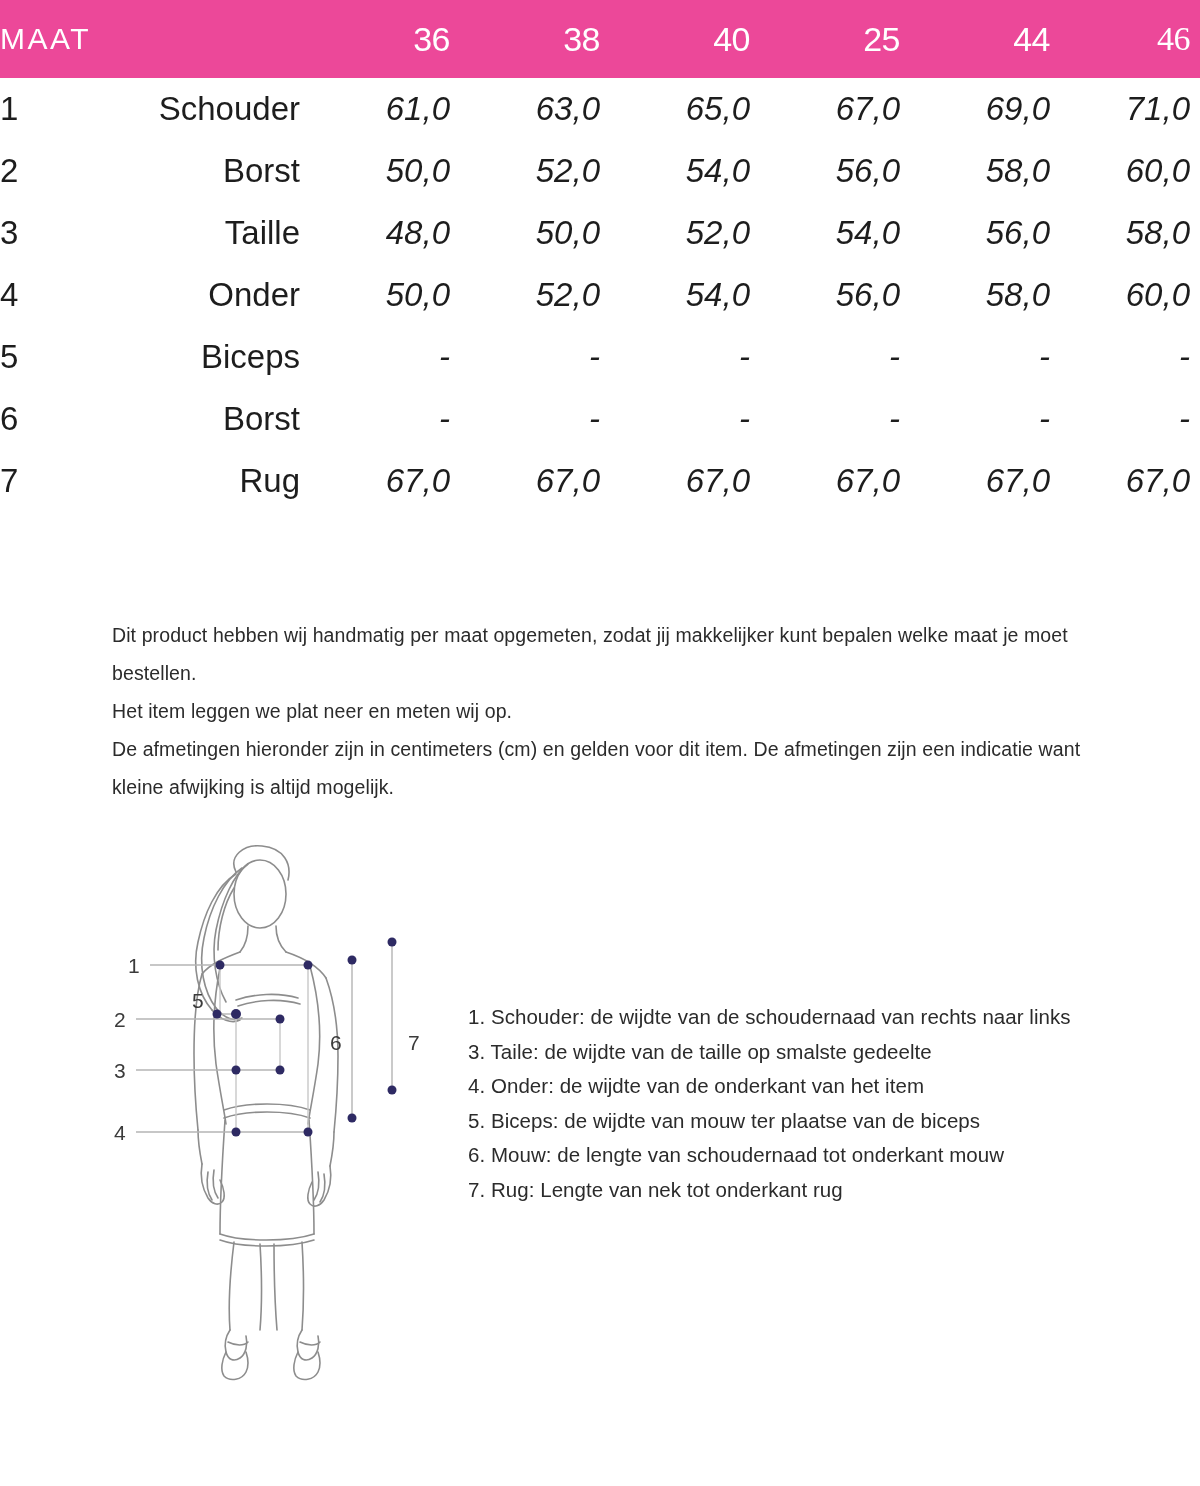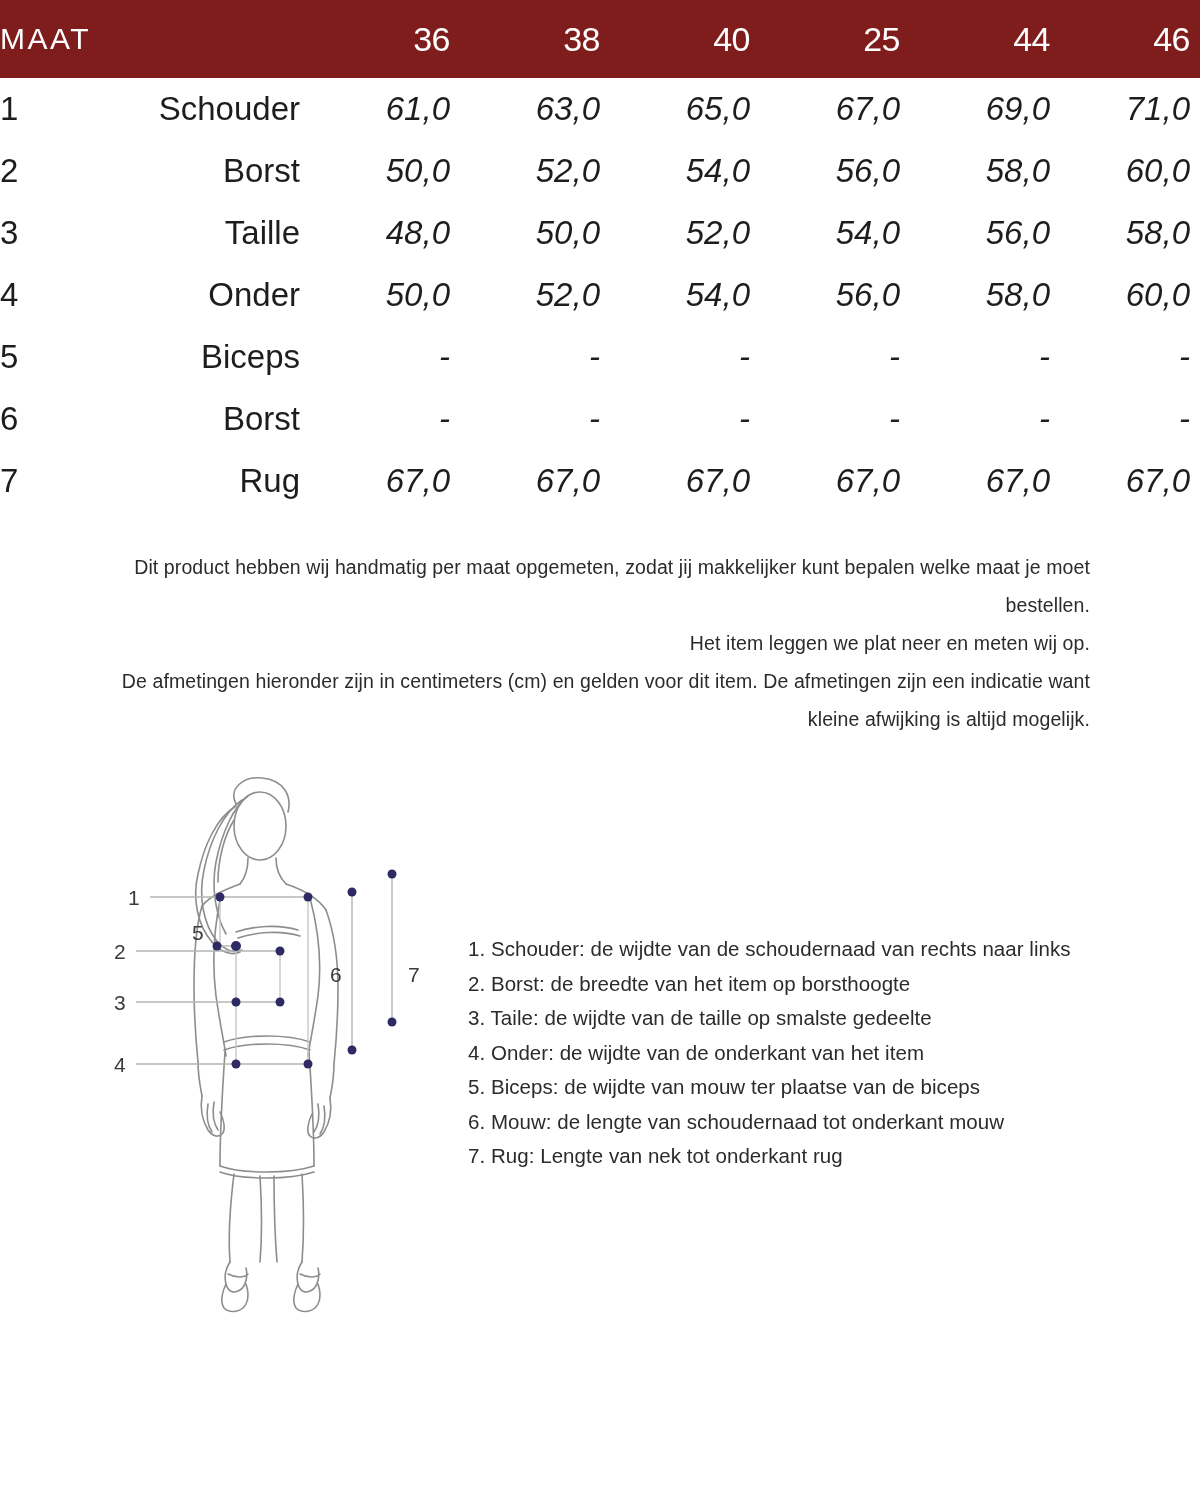--- a/index.html
+++ b/index.html
@@ -17,21 +17,21 @@
     overflow: hidden;
   }
 
   
   .size-table {
     width: 1200px;
     border-collapse: collapse;
     table-layout: fixed;
   }
   .size-table thead tr {
-    background: #7f1d1d;
+    background: #ec4899;
   }
   .size-table thead th {
     color: #ffffff;
     font-weight: 400;
     padding: 0;
     height: 78px;
     vertical-align: middle;
   }
   th.th-maat {
     text-align: left;
@@ -40,21 +40,21 @@
     letter-spacing: 2.5px;
     font-weight: 300;
   }
   th.th-size {
     text-align: right;
     font-size: 34px;
     font-weight: 700;
     letter-spacing: -0.5px;
     padding-right: 8px;
   }
-  th.th-size.last { padding-right: 10px; }
+  th.th-size.last { padding-right: 10px; font-family: Liberation Serif, serif; }
 
   .size-table tbody td {
     padding: 0;
     height: 62px;
     vertical-align: middle;
     font-weight: 300;
     font-size: 33px;
     color: #1d1d1d;
   }
   td.c-num {
@@ -80,21 +80,21 @@
   
   .intro {
     margin: 0;
     padding: 0 110px 0 112px;
     font-size: 19.5px;
     font-weight: 300;
     line-height: 38px;
     color: #2b2b2b;
     letter-spacing: 0.1px;
   }
-  .intro-block { margin-top: 36px; text-align: right; }
+  .intro-block { margin-top: 104px; }
   .intro p { margin: 0; }
 
   
   .lower {
     position: relative;
     margin-top: 36px;
     height: 560px;
   }
 
   .figure-wrap {
@@ -325,21 +325,20 @@
         <text x="2" y="298">4</text>
         <text x="80" y="166">5</text>
         <text x="218" y="208">6</text>
         <text x="296" y="208">7</text>
       </g>
     </svg>
   </div>
 
   <div class="legend">
     <div class="legend-item">1. Schouder: de wijdte van de schoudernaad van rechts naar links</div>
-    <div class="legend-item">2. Borst: de breedte van het item op borsthoogte</div>
     <div class="legend-item">3. Taile: de wijdte van de taille op smalste gedeelte</div>
     <div class="legend-item">4. Onder: de wijdte van de onderkant van het item</div>
     <div class="legend-item">5. Biceps: de wijdte van mouw ter plaatse van de biceps</div>
     <div class="legend-item">6. Mouw: de lengte van schoudernaad tot onderkant mouw</div>
     <div class="legend-item">7. Rug: Lengte van nek tot onderkant rug</div>
   </div>
 
 </div>
 
 </body></html>

